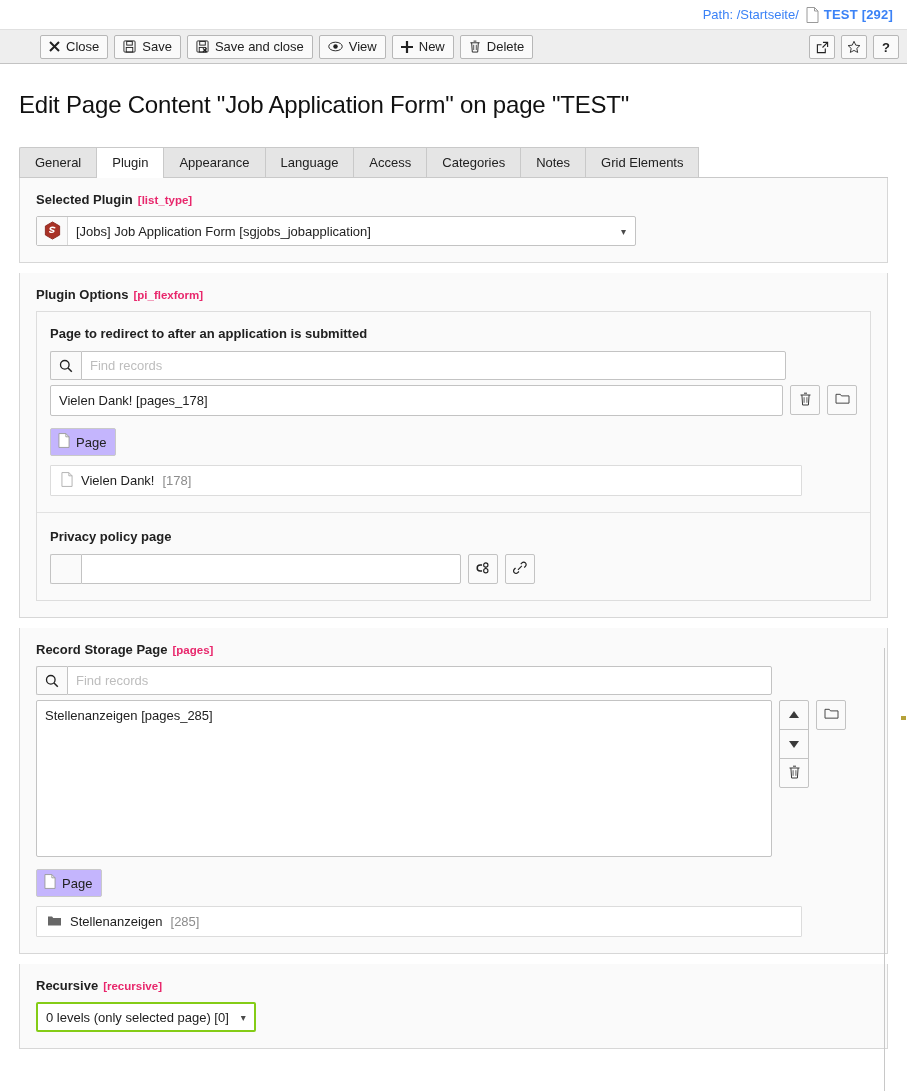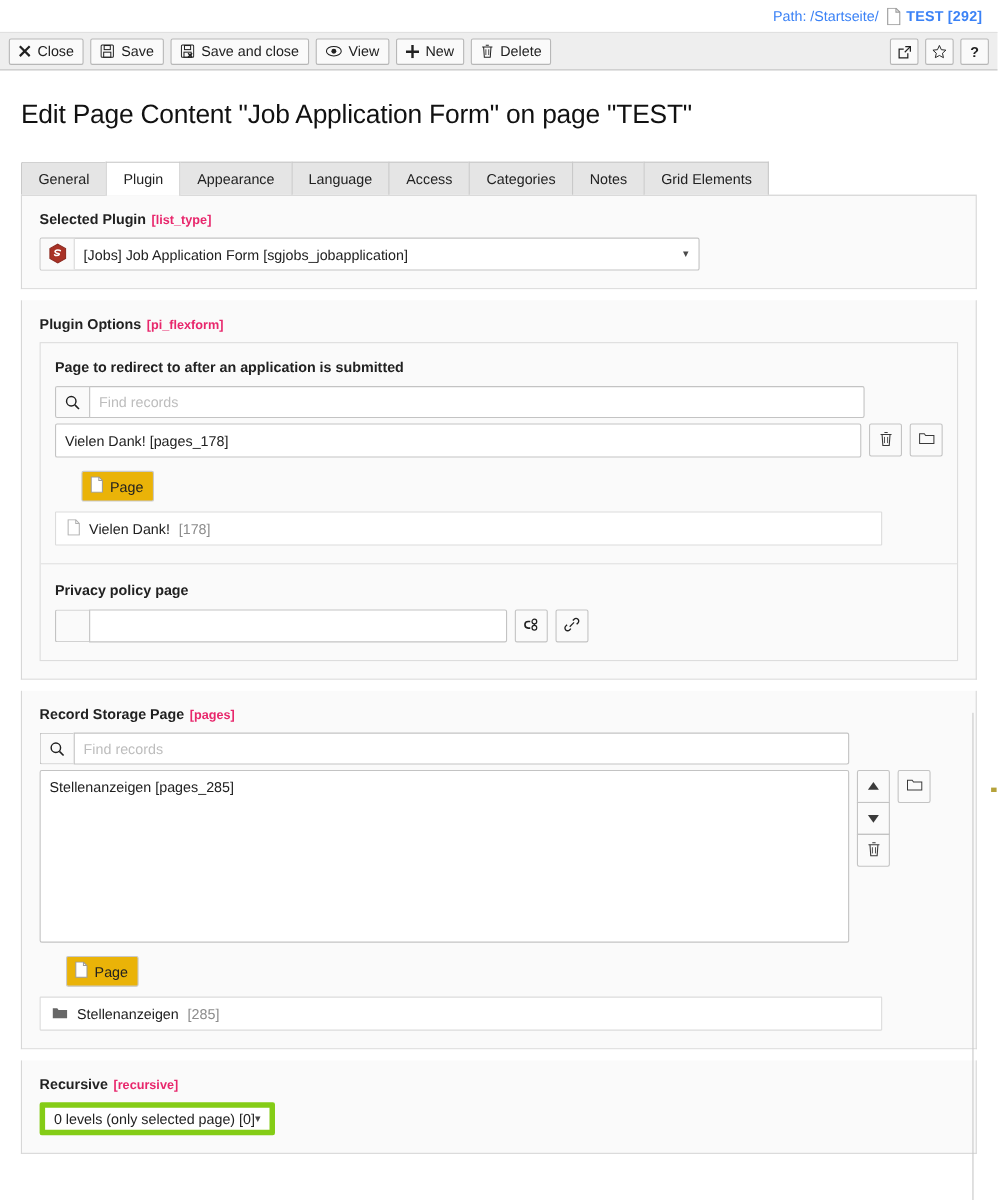--- a/index.html
+++ b/index.html
@@ -29,21 +29,21 @@
   
   .docheader {
     border-top: 1px solid #e0e0e0;
     border-bottom: 1px solid #c3c3c3;
     background: #eeeeee;
     height: 35px;
     display: flex; align-items: center;
     padding: 0 8px;
     position: relative;
   }
-  .btn-group { display:flex; }
+  .btn-group { display:flex;margin-left:32px; }
   .btn {
     height: 24px;
     background: #fafafa;
     border: 1px solid #b7b7b7;
     border-radius: 2px;
     display: inline-flex; align-items: center; gap: 6px;
     padding: 0 8px;
     font-size: 13px;
     color: #212121;
     cursor: pointer;
@@ -152,23 +152,24 @@
   }
   .select-body {
     flex:1; display:flex; align-items:center; justify-content:space-between;
     padding: 0 9px 0 8px; font-size:13px; color:#212121;
     cursor: pointer;
   }
   .caret { font-size: 10px; color:#4a4a4a; }
 
   .select-plain {
     height: 30px;
-    border:5px solid #84cc16; border-radius:2px; background:#fff;
+    border:2px solid #84cc16; border-radius:2px; background:#fff;
     display:inline-flex; align-items:center; justify-content:space-between;
     padding: 0 8px; font-size: 13px; color:#212121; cursor:pointer;
+    gap: 12px;
   }
 
   
   .inner-card {
     border: 1px solid #ddd;
     background: #fafafa;
     padding: 14px 13px 16px 13px;
   }
   .inner-divider { height: 1px; background:#e2e2e2; margin: 16px -13px; }
 
@@ -219,23 +220,23 @@
   .sq-stack { display:flex; flex-direction: column; }
   .sq-stack .sq-btn { border-radius: 0; margin-top: -1px; }
   .sq-stack .sq-btn:first-child { border-radius: 2px 2px 0 0; margin-top:0; }
   .sq-stack .sq-btn:last-child { border-radius: 0 0 2px 2px; }
 
   
   .eb-btn {
     margin-top: 12px;
     height: 28px;
     display:inline-flex; align-items:center; gap:6px;
-    border: 1px solid #c9c9c9; background:#eab308;
+    border: 1px solid #c9c9c9; background:#c4b5fd;
     border-radius: 2px; padding: 0 9px 0 7px;
-    font-size: 13px; color:#212121; cursor:pointer;margin-left:24px;
+    font-size: 13px; color:#212121; cursor:pointer;
   }
   .eb-list {
     margin-top: 9px;
     width: 752px;
     border: 1px solid #dcdcdc;
     background:#fff;
     height: 31px;
     display:flex; align-items:center;
     padding: 0 10px;
     gap: 8px;

